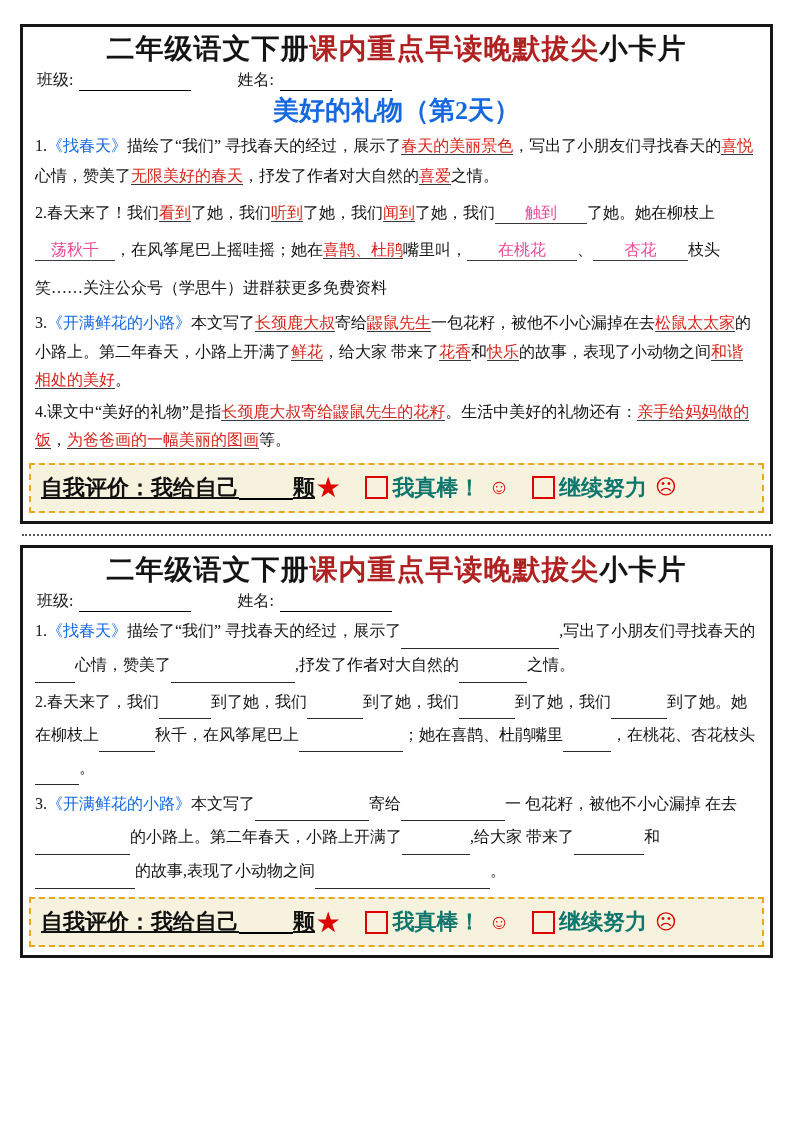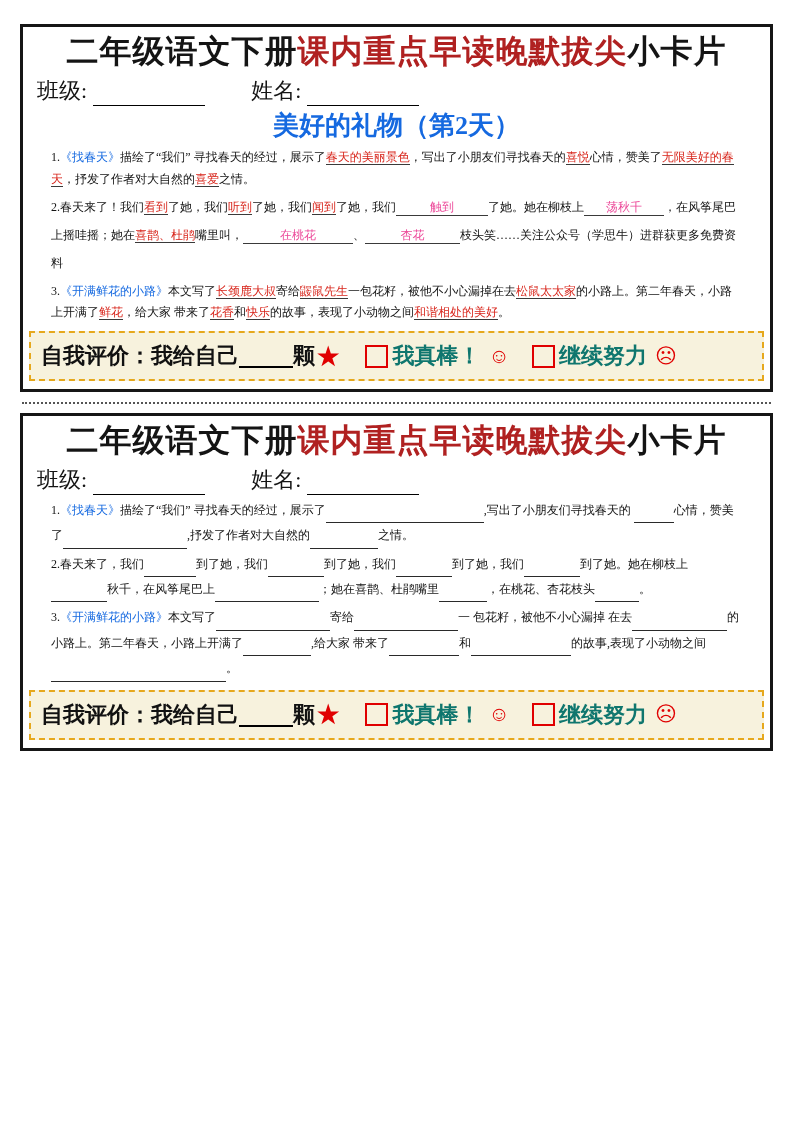--- a/index.html
+++ b/index.html
@@ -6,44 +6,44 @@
   body {
     width:793px; height:1122px; overflow:hidden; background:#ffffff;
     font-family:"Liberation Serif", serif; color:#141414;
   }
   .sheet { padding-top:24px; }
   .card {
     margin:0 20px; border:3px solid #161616; background:#fff;
     padding:4px 12px 8px 12px;
   }
   .card-title {
-    text-align:center; font-size:32px; font-weight:bold;
+    text-align:center; font-size:28px; font-weight:bold;
     letter-spacing:1px; line-height:1.3; white-space:nowrap;
   }
   .t-red { color:#b02121; }
-  .meta-row { display:flex; font-size:22px; margin:3px 0 0 2px; gap:46px; align-items:flex-end; }
+  .meta-row { display:flex; font-size:16px; margin:3px 0 0 2px; gap:46px; align-items:flex-end; }
   .meta-item { display:flex; align-items:flex-end; }
   .meta-blank { display:inline-block; width:112px; border-bottom:1.5px solid #000; height:1.05em; margin-left:6px; }
   .section-title {
     text-align:center; color:#1569e0; font-weight:bold;
     font-size:26px; margin:2px 0 3px 0;
   }
   .paras { }
-  .para { margin:3px 16px; font-size:12px; text-align:left; }
+  .para { margin:3px 0; font-size:16px; text-align:left; }
   .seg-n { color:#141414; }
   .seg-b { color:#1569e0; }
   .seg-r { color:#d8261c; border-bottom:1.5px solid #3a3a3a; }
   .seg-rb { color:#ec4899; border-bottom:1.5px solid #3a3a3a; display:inline-block; text-align:center; line-height:1.25; }
   .seg-bl { display:inline-block; border-bottom:1.5px solid #2a2a2a; }
   .eval-strip {
     margin:8px -6px 0 -6px; border:2px dashed #e6a81c; background:#f7f2dd;
     padding:8px 10px; font-size:22px; font-weight:bold;
     display:flex; align-items:center; white-space:nowrap;
   }
-  .eval-black { color:#111; }
+  .eval-black { color:#111;text-decoration:underline; }
   .eval-blank { width:54px; border-bottom:2px solid #000; height:1em; display:inline-block; }
   .star { color:#e00000; font-size:25px; margin:0 4px 0 2px; }
   .checkbox { width:19px; height:19px; border:2.5px solid #e00000; display:inline-block; margin:0 4px 0 22px; flex:none; }
   .eval-red { color:#0f766e; }
   .face { color:#e00000; font-size:21px; font-weight:normal; margin-left:8px; }
   .cut-line { border-top:2px dotted #555; margin:10px 22px 9px 22px; height:0; }
 </style>
 </head>
 <body>
 
@@ -59,20 +59,21 @@
       <span class="meta-item">
           <span>姓名:</span>
           <span class="meta-blank"></span>
         </span>
     </div>
     <div class="section-title">美好的礼物（第2天）</div>
     <div class="paras">
         <p class="para" style="line-height: 1.85;"><span class="seg-n">1.</span><span class="seg-b">《找春天》</span><span class="seg-n">描绘了“我们” 寻找春天的经过，展示了</span><span class="seg-r">春天的美丽景色</span><span class="seg-n">，写出了小朋友们寻找春天的</span><span class="seg-r">喜悦</span><span class="seg-n">心情，赞美了</span><span class="seg-r">无限美好的春天</span><span class="seg-n">，抒发了作者对大自然的</span><span class="seg-r">喜爱</span><span class="seg-n">之情。</span></p>
         <p class="para" style="line-height: 2.35;"><span class="seg-n">2.春天来了！我们</span><span class="seg-r">看到</span><span class="seg-n">了她，我们</span><span class="seg-r">听到</span><span class="seg-n">了她，我们</span><span class="seg-r">闻到</span><span class="seg-n">了她，我们</span><span class="seg-rb" style="min-width: 92px;">触到</span><span class="seg-n">了她。她在柳枝上</span><span class="seg-rb" style="min-width: 80px;">荡秋千</span><span class="seg-n">，在风筝尾巴上摇哇摇；她在</span><span class="seg-r">喜鹊、杜鹃</span><span class="seg-n">嘴里叫，</span><span class="seg-rb" style="min-width: 110px;">在桃花</span><span class="seg-n">、</span><span class="seg-rb" style="min-width: 95px;">杏花</span><span class="seg-n">枝头笑……关注公众号（学思牛）进群获更多免费资料</span></p>
         <p class="para" style="line-height: 1.78;"><span class="seg-n">3.</span><span class="seg-b">《开满鲜花的小路》</span><span class="seg-n">本文写了</span><span class="seg-r">长颈鹿大叔</span><span class="seg-n">寄给</span><span class="seg-r">鼹鼠先生</span><span class="seg-n">一包花籽，被他不小心漏掉在去</span><span class="seg-r">松鼠太太家</span><span class="seg-n">的小路上。第二年春天，小路上开满了</span><span class="seg-r">鲜花</span><span class="seg-n">，给大家 带来了</span><span class="seg-r">花香</span><span class="seg-n">和</span><span class="seg-r">快乐</span><span class="seg-n">的故事，表现了小动物之间</span><span class="seg-r">和谐相处的美好</span><span class="seg-n">。</span></p>
+        <p class="para" style="line-height: 1.78;"><span class="seg-n">4.课文中“美好的礼物”是指</span><span class="seg-r">长颈鹿大叔寄给鼹鼠先生的花籽</span><span class="seg-n">。生活中美好的礼物还有：</span><span class="seg-r">亲手给妈妈做的饭</span><span class="seg-n">，</span><span class="seg-r">为爸爸画的一幅美丽的图画</span><span class="seg-n">等。</span></p>
       </div>
     <div class="eval-strip">
       <span class="eval-black">自我评价：我给自己</span>
       <span class="eval-blank"></span>
       <span class="eval-black">颗</span>
       <span class="star">★</span>
       <span class="checkbox"></span>
       <span class="eval-red">我真棒！</span>
       <span class="face">☺</span>
       <span class="checkbox"></span>

